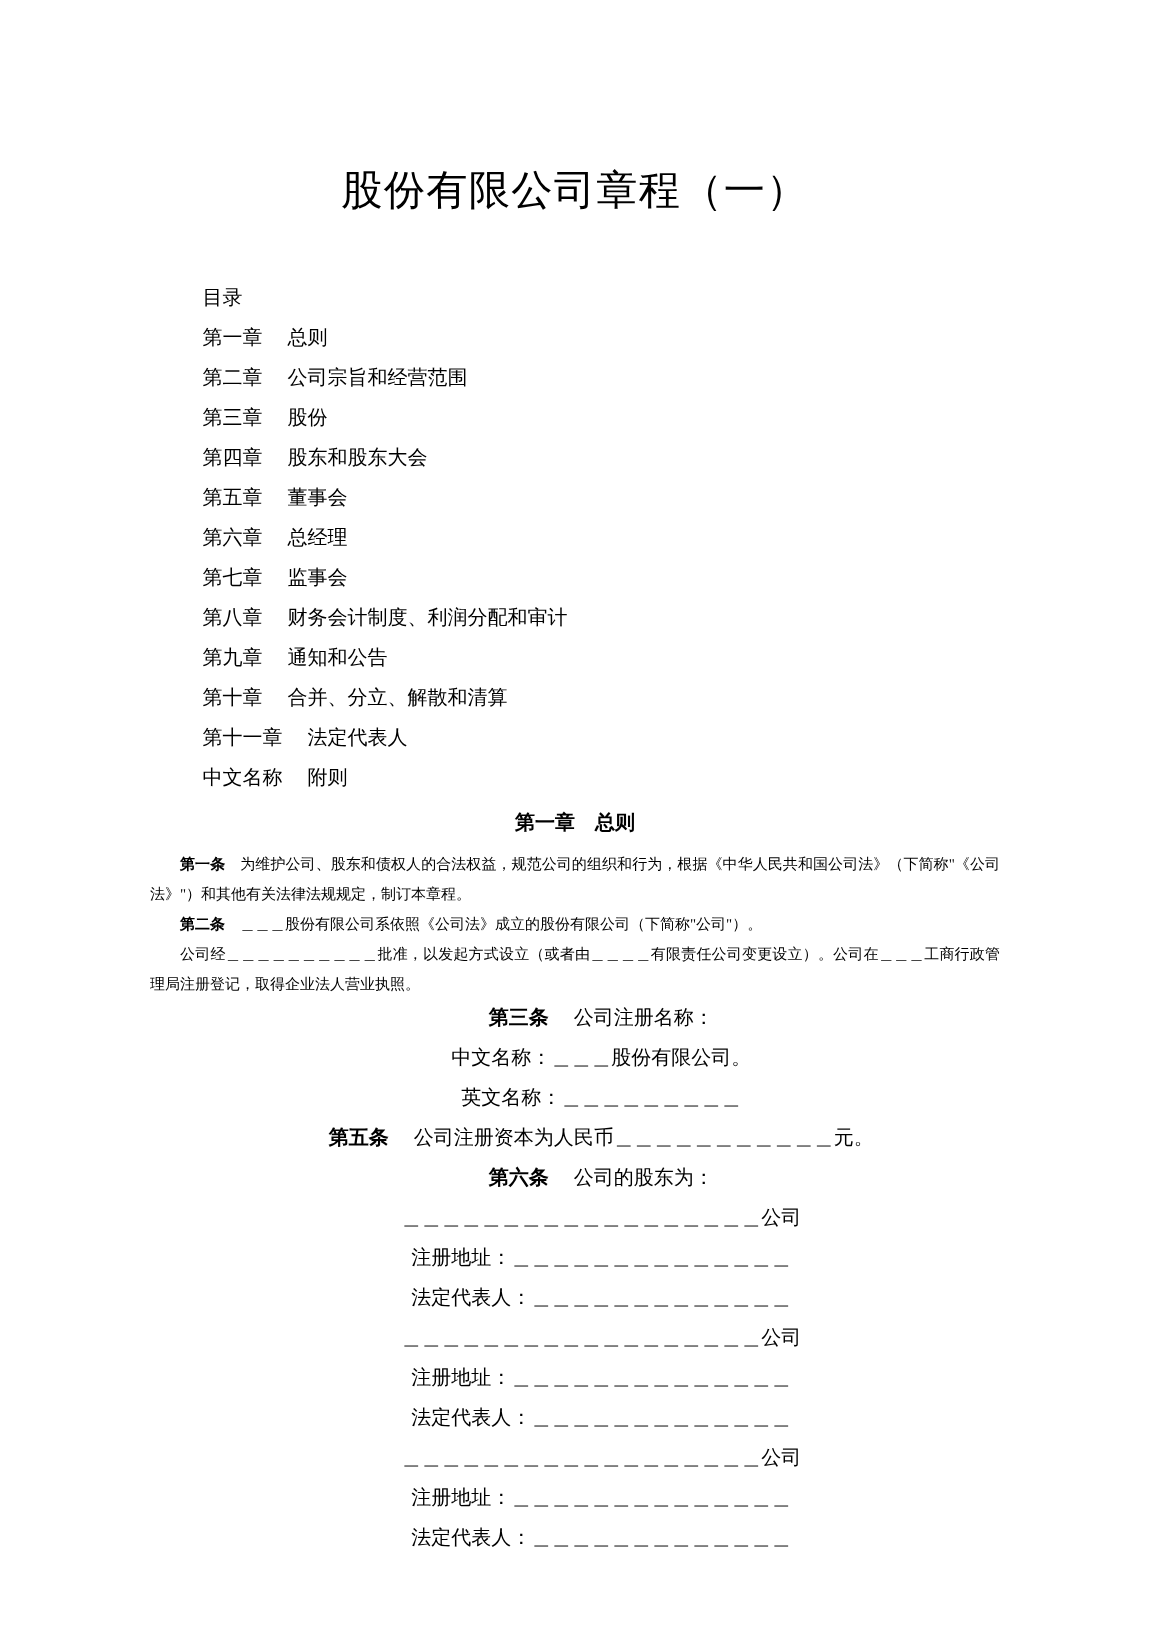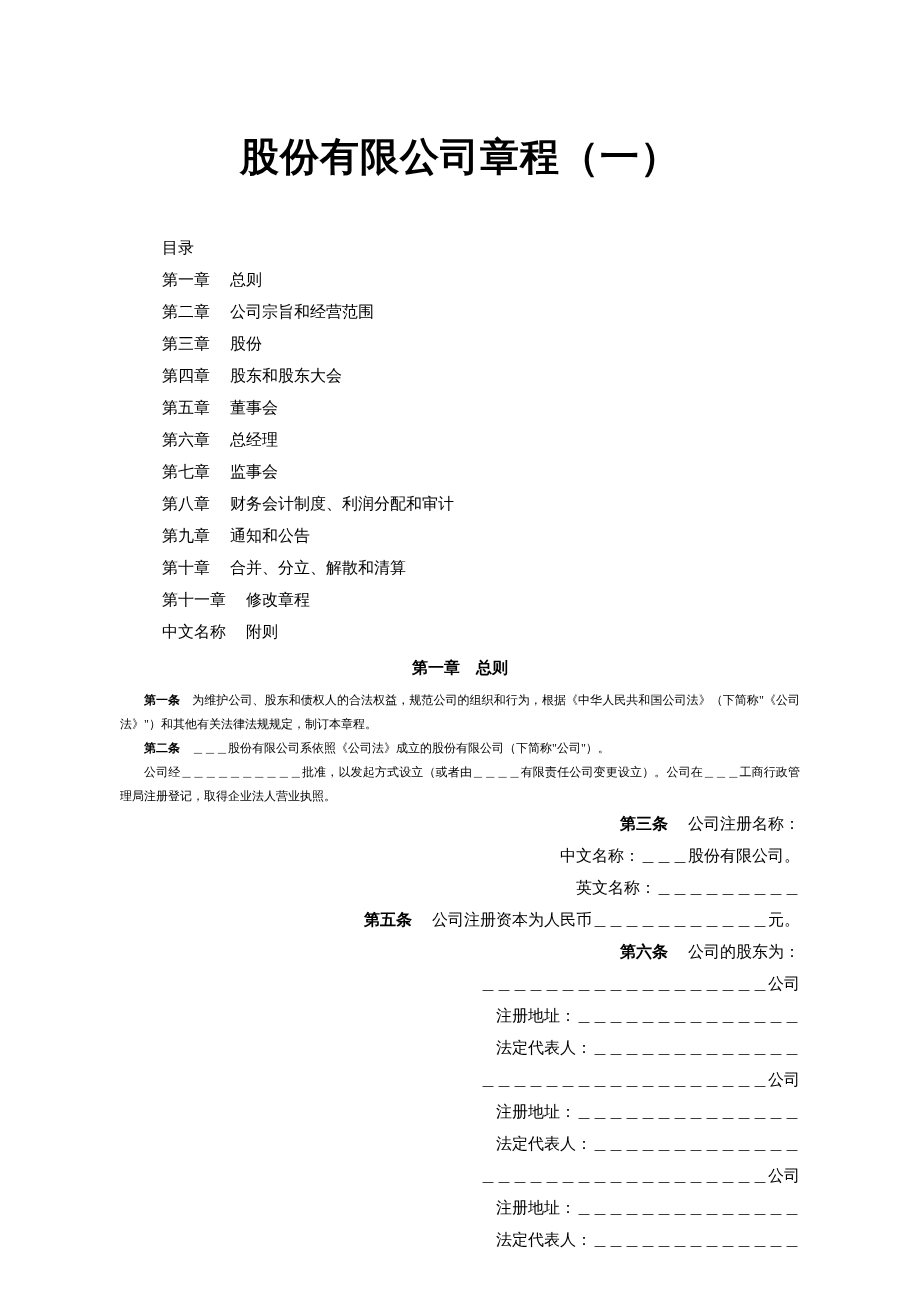--- a/index.html
+++ b/index.html
@@ -9,22 +9,22 @@
     font-family: "SimSun", "宋体", serif;
     color: #000000;
     width: 920px;
   }
   .page {
     padding: 130px 120px 60px 120px;
     box-sizing: border-box;
   }
   .title {
     text-align: center;
-    font-size: 39px;
-    font-weight: bold;
+    font-size: 33px;
+    font-weight: normal;
     margin-bottom: 48px;
     letter-spacing: 1px;
   }
   .toc-line {
     font-size: 16px;
     line-height: 2.0;
     padding-left: 42px;
   }
   .toc-chapter {
     display: inline-block;
@@ -39,21 +39,21 @@
     font-weight: bold;
     margin-top: 4px;
     margin-bottom: 4px;
     line-height: 2.0;
   }
   .para {
     font-size: 16px;
     line-height: 2.0;
     text-indent: 0;
     padding-left: 42px;
-    text-align: right;
+    text-align: center;
   }
   .para-body {
     font-size: 12px;
     line-height: 2.0;
     text-indent: 2em;
     text-align: justify;
   }
   .article-label {
     font-weight: bold;
   }
@@ -73,21 +73,21 @@
   <div class="toc-line"><span class="toc-chapter">第一章</span><span class="toc-gap"></span><span>总则</span></div>
   <div class="toc-line"><span class="toc-chapter">第二章</span><span class="toc-gap"></span><span>公司宗旨和经营范围</span></div>
   <div class="toc-line"><span class="toc-chapter">第三章</span><span class="toc-gap"></span><span>股份</span></div>
   <div class="toc-line"><span class="toc-chapter">第四章</span><span class="toc-gap"></span><span>股东和股东大会</span></div>
   <div class="toc-line"><span class="toc-chapter">第五章</span><span class="toc-gap"></span><span>董事会</span></div>
   <div class="toc-line"><span class="toc-chapter">第六章</span><span class="toc-gap"></span><span>总经理</span></div>
   <div class="toc-line"><span class="toc-chapter">第七章</span><span class="toc-gap"></span><span>监事会</span></div>
   <div class="toc-line"><span class="toc-chapter">第八章</span><span class="toc-gap"></span><span>财务会计制度、利润分配和审计</span></div>
   <div class="toc-line"><span class="toc-chapter">第九章</span><span class="toc-gap"></span><span>通知和公告</span></div>
   <div class="toc-line"><span class="toc-chapter">第十章</span><span class="toc-gap"></span><span>合并、分立、解散和清算</span></div>
-  <div class="toc-line"><span class="toc-chapter">第十一章</span><span class="toc-gap"></span><span>修改章程</span></div>
+  <div class="toc-line"><span class="toc-chapter">第十一章</span><span class="toc-gap"></span><span>法定代表人</span></div>
   <div class="toc-line"><span class="toc-chapter">中文名称</span><span class="toc-gap"></span><span>附则</span></div>
 
   <div class="section-heading">第一章　总则</div>
 
   <div class="para-body"><span class="article-label">第一条</span>　<span>为维护公司、股东和债权人的合法权益，规范公司的组织和行为，根据《中华人民共和国公司法》（下简称"《公司法》"）和其他有关法律法规规定，制订本章程。</span></div>
 
   <div class="para-body"><span class="article-label">第二条</span>　<span>＿＿＿股份有限公司系依照《公司法》成立的股份有限公司（下简称"公司"）。</span></div>
   <div class="para-body">公司经＿＿＿＿＿＿＿＿＿＿批准，以发起方式设立（或者由＿＿＿＿有限责任公司变更设立）。公司在＿＿＿工商行政管理局注册登记，取得企业法人营业执照。</div>
 
   <div class="para"><span class="article-label">第三条</span><span>公司注册名称：</span></div>

